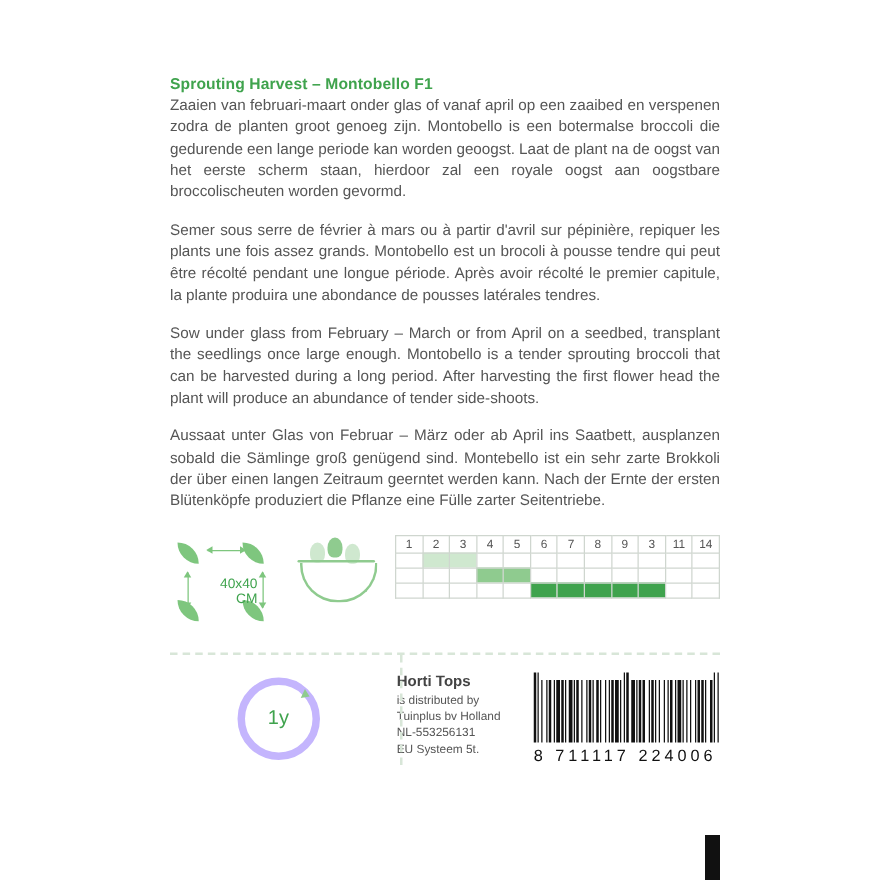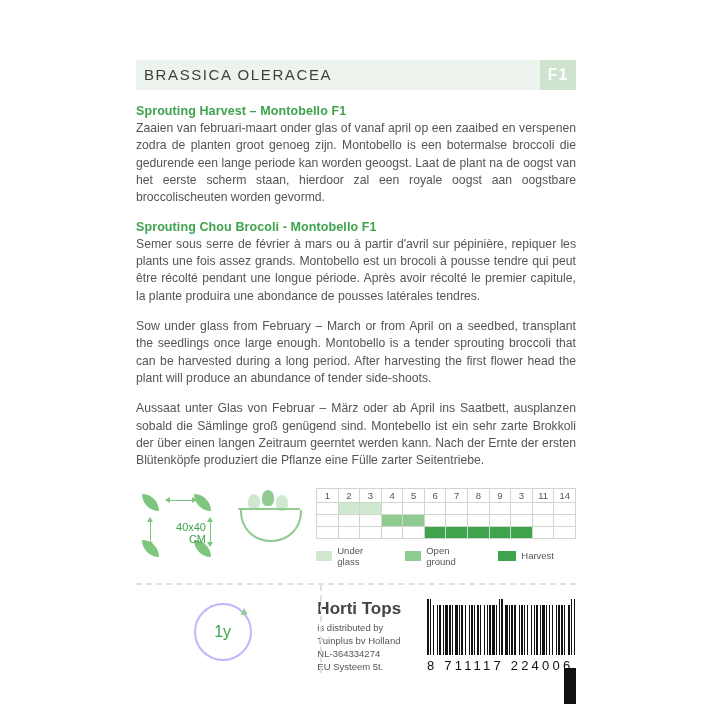--- a/index.html
+++ b/index.html
@@ -191,42 +191,42 @@
     border-left:2px dashed #d8e6d8;
   }
   .year-icon{
     width:184px;
     display:flex;
     justify-content:center;
     padding-top:4px;
   }
   .circle{
     width:54px;height:54px;
-    border:2px solid #c4b5fd;
+    border:6px solid #c4b5fd;
     border-radius:50%;
     display:flex;align-items:center;justify-content:center;
     font-size:16px;color:#3fa34d;
     position:relative;
   }
   .circle:after{
     content:"";
     position:absolute;
     right:2px;top:4px;
     width:0;height:0;
     border-left:6px solid #8fcb8f;
     border-top:4px solid transparent;
     border-bottom:4px solid transparent;
     transform:rotate(25deg);
   }
   .brand{
     width:110px;
     padding-left:8px;
   }
   .brand .name{
-    font-size:17px;font-weight:700;color:#444;margin-bottom:2px;
+    font-size:12px;font-weight:700;color:#444;margin-bottom:2px;
   }
   .brand .line{
     font-size:9.5px;line-height:1.38;color:#555;
   }
   .barcode-wrap{
     flex:1;
     padding-left:6px;
   }
   .barcode{
     height:56px;
@@ -247,33 +247,27 @@
     right:0;bottom:-24px;
     width:12px;height:36px;
     background:#111;
   }
 </style>
 </head>
 <body>
 
 <div class="packet">
 
-  <div class="header">
-    <div class="header-bar"></div>
-    <div class="species">BRASSICA OLERACEA</div>
-    <div class="f1-badge">F1</div>
-  </div>
 
   <div class="block">
     <h3>Sprouting Harvest – Montobello F1</h3>
     <p>Zaaien van februari-maart onder glas of vanaf april op een zaaibed en verspenen zodra de planten groot genoeg zijn. Montobello is een botermalse broccoli die gedurende een lange periode kan worden geoogst. Laat de plant na de oogst van het eerste scherm staan, hierdoor zal een royale oogst aan oogstbare broccolischeuten worden gevormd.</p>
   </div>
 
   <div class="block">
-    <h3>Sprouting Chou Brocoli - Montobello F1</h3>
     <p>Semer sous serre de février à mars ou à partir d'avril sur pépinière, repiquer les plants une fois assez grands. Montobello est un brocoli à pousse tendre qui peut être récolté pendant une longue période. Après avoir récolté le premier capitule, la plante produira une abondance de pousses latérales tendres.</p>
   </div>
 
   <div class="block">
     <p>Sow under glass from February – March or from April on a seedbed, transplant the seedlings once large enough. Montobello is a tender sprouting broccoli that can be harvested during a long period. After harvesting the first flower head the plant will produce an abundance of tender side-shoots.</p>
   </div>
 
   <div class="block">
     <p>Aussaat unter Glas von Februar – März oder ab April ins Saatbett, ausplanzen sobald die Sämlinge groß genügend sind. Montebello ist ein sehr zarte Brokkoli der über einen langen Zeitraum geerntet werden kann. Nach der Ernte der ersten Blütenköpfe produziert die Pflanze eine Fülle zarter Seitentriebe.</p>
   </div>
@@ -356,51 +350,37 @@
               <td class="harvest"></td>
               <td class="harvest"></td>
               <td class="harvest"></td>
               <td class="harvest"></td>
               <td class="harvest"></td>
               <td></td>
               <td></td>
         </tr>
       </tbody>
         </table>
-      <div class="legend">
-        <span class="item">
-          <span class="sw glass"></span>
-          <span>Under glass</span>
-        </span>
-        <span class="item">
-          <span class="sw open"></span>
-          <span>Open ground</span>
-        </span>
-        <span class="item">
-          <span class="sw harvest"></span>
-          <span>Harvest</span>
-        </span>
-      </div>
     </div>
   </div>
 
   <div class="bottom-row">
     <div class="vdash"></div>
 
     <div class="year-icon">
       <div class="circle">
         <span>1y</span>
       </div>
     </div>
 
     <div class="brand">
       <div class="name">Horti Tops</div>
       <div class="line">is distributed by</div>
       <div class="line">Tuinplus bv Holland</div>
-      <div class="line">NL-364334274</div>
+      <div class="line">NL-553256131</div>
       <div class="line">EU Systeem 5t.</div>
     </div>
 
     <div class="barcode-wrap">
       <div class="barcode" id="barcode">
           <i style="width: 2px; background: rgb(17, 17, 17); height: 100%;"></i>
           <i style="width: 1px; background: transparent; height: 100%;"></i>
           <i style="width: 1px; background: rgb(17, 17, 17); height: 100%;"></i>
           <i style="width: 2px; background: transparent; height: 100%;"></i>
           <i style="width: 1px; background: rgb(17, 17, 17); height: 88%;"></i>

